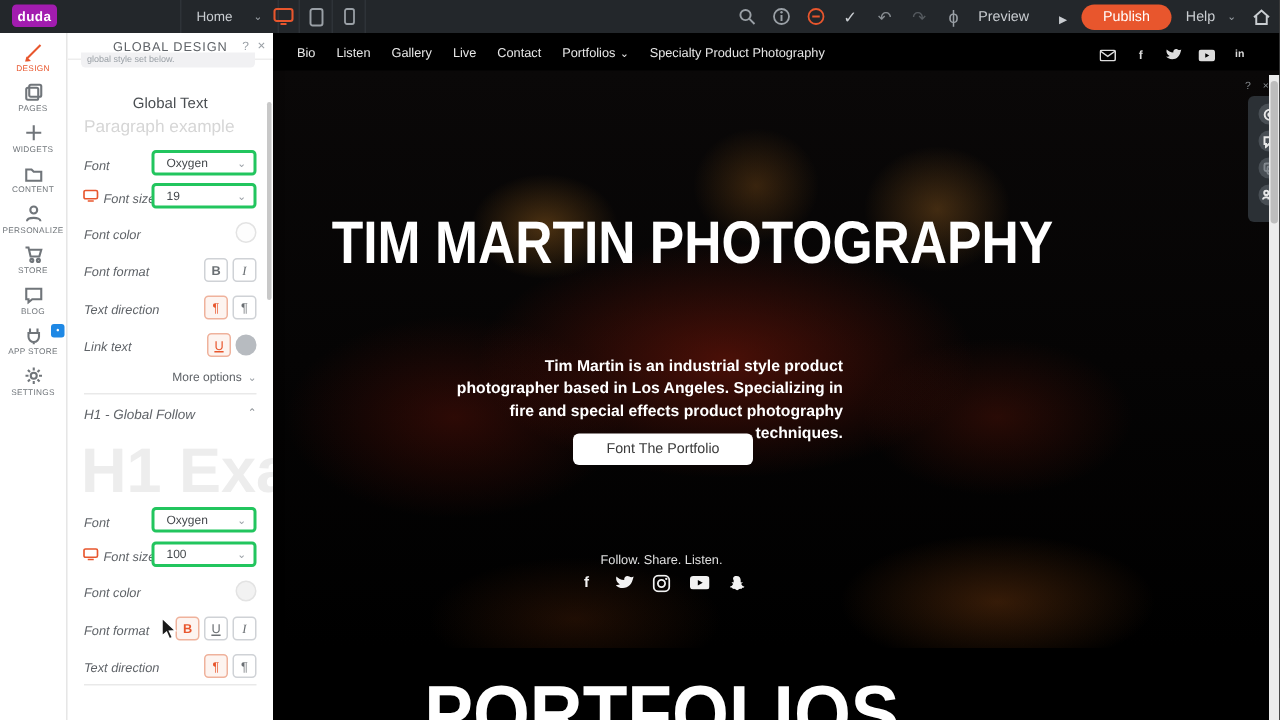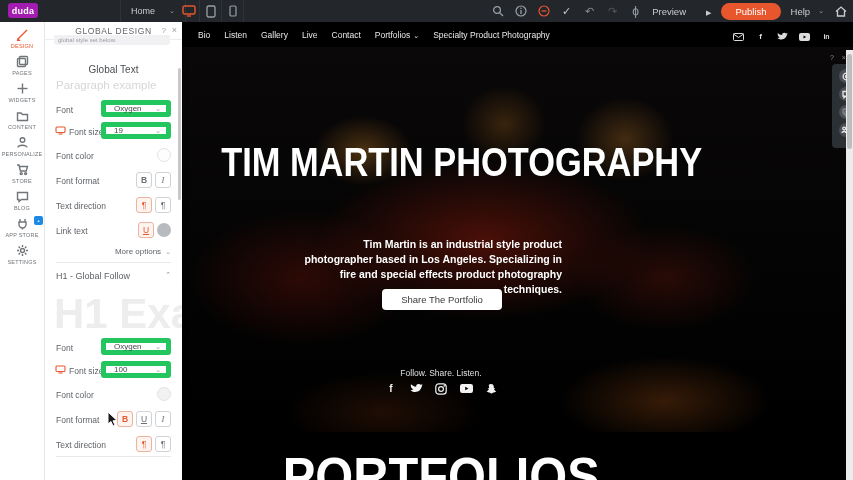--- a/index.html
+++ b/index.html
@@ -49,25 +49,25 @@
     display:flex; align-items:center; justify-content:center; }
   .panel-title { font-size:8.5px; color:#5f6368; letter-spacing:.6px; }
   .panel-q { position:absolute; right:16px; top:4px; font-size:8px; color:#9aa0a6; }
   .panel-x { position:absolute; right:5px; top:3px; font-size:9px; color:#9aa0a6; }
   .note-box { position:absolute; left:9px; right:12px; top:13px; height:10px;
     background:#f1f1f3; border-radius:0 0 3px 3px; overflow:hidden;
     font-size:6px; color:#9aa0a6; padding:2px 4px; }
   .sect-head { position:absolute; left:0; right:0; text-align:center;
     font-size:10px; color:#4a4e52; }
   .sample-p { position:absolute; left:11px; font-size:11.5px; color:#d6d6d6; }
-  .row-label { position:absolute; left:11px; font-size:8.5px; color:#5f6368; }
+  .row-label { position:absolute; left:11px; font-size:8.5px; color:#5f6368;font-style:italic; }
   .row-label.with-ic { left:24px; }
   .dev-ic { position:absolute; left:10px; width:11px; }
   .dropdown { position:absolute; right:11px; width:70px; height:17px;
-    border:5px solid #22c55e; border-radius:3px; background:#fff;
+    border:2px solid #22c55e; border-radius:3px; background:#fff;
     display:flex; align-items:center; font-size:8px; color:#44484c; padding-left:8px; }
   .dropdown .chev { position:absolute; right:5px; }
   .swatch { position:absolute; right:11px; width:14px; height:14px;
     border-radius:50%; background:#fdfdfd; border:1.5px solid #e3e3e3; }
   .fmt-group { position:absolute; right:11px; display:flex; gap:3px; }
   .fmt-btn { width:16px; height:16px; border:1px solid #cfd2d6; border-radius:3px;
     background:#fff; font-size:8.5px; color:#6a6f73; display:flex;
     align-items:center; justify-content:center; }
   .fmt-btn.b { font-weight:bold; }
   .fmt-btn.i { font-style:italic; font-family:"Liberation Serif", serif; }
@@ -411,21 +411,21 @@
             <path d="M4.5 2.5 L7.2 4 L4.5 5.5 z" fill="#000"></path>
           </svg>
         </span>
       <span class="soc" style="font-size:7px;">in</span>
     </div>
 
     <div class="hero"></div>
 
     <h1 class="hero-center hero-title"><span>TIM MARTIN PHOTOGRAPHY</span></h1>
     <p class="hero-body">Tim Martin is an industrial style product photographer based in Los Angeles. Specializing in fire and special effects product photography techniques.</p>
-    <button class="hero-cta">Share The Portfolio</button>
+    <button class="hero-cta">Font The Portfolio</button>
 
     <div class="hero-center follow-text" style="position:absolute;">Follow. Share. Listen.</div>
     <div class="follow-icons">
       <span class="soc2">f</span>
       <span class="soc2">
           <svg width="13" height="11" viewBox="0 0 11 9">
             <path d="M10.5 1 c-1 .6-1.8.4-2.4 0 C6.8.2 5 1 5.2 3 3.3 3 1.8 2 .8 1 .2 3 1.4 4.6 2.8 5.4 2 5.8 1.2 5.8.5 5.7 1.4 7.4 5.9 8.6 8.4 5.8 9.6 4.5 10.1 2.8 10.5 1z" fill="#f2f2f2"></path>
           </svg>
         </span>
       <span class="soc2">

